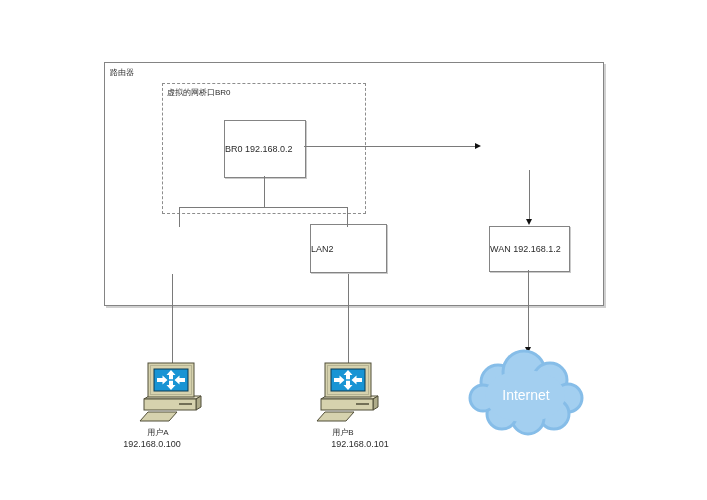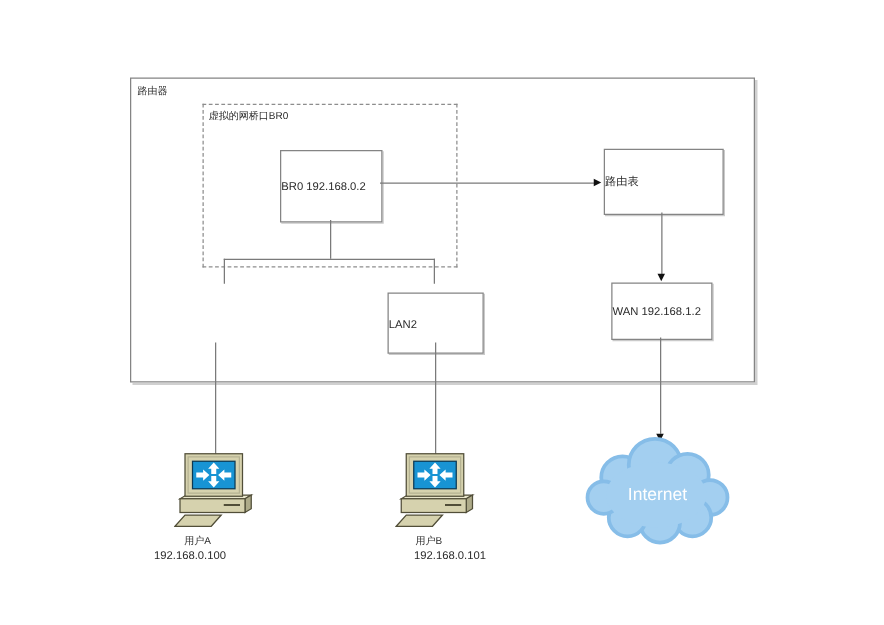--- a/index.html
+++ b/index.html
@@ -28,21 +28,21 @@
   
   .node{
     position:absolute; background:var(--box-fill); border:1px solid var(--box-border);
     box-shadow:1px 1px 0 rgba(150,150,150,.5);
     display:flex; align-items:center; 
     font-size:9px; color:var(--text); text-align:center; white-space:nowrap;
   }
   .box-br0{left:224px; top:120px; width:80px; height:56px;}
   .box-rt {left:483px; top:119px; width:94px; height:51px;}
   .box-lan1{left:142px; top:227px; width:74px; height:47px;}
-  .box-lan2{left:310px; top:234px; width:75px; height:47px;}
+  .box-lan2{left:310px; top:224px; width:75px; height:47px;}
   .box-wan{left:489px; top:226px; width:79px; height:44px;}
   
   .hline,.vline{position:absolute; background:var(--line);}
   .hline{height:1px;} .vline{width:1px;}
   .l-br0-rt  {left:304px; top:146px; width:172px;}
   .l-br0-down{left:264px; top:176px; height:31px;}
   .l-bus     {left:179px; top:207px; width:169px;}
   .l-lan1-up {left:179px; top:207px; height:20px;}
   .l-lan2-up {left:347px; top:207px; height:20px;}
   .l-rt-wan  {left:529px; top:170px; height:50px;}
@@ -93,23 +93,20 @@
   <div class="router-box">
     <span class="group-label">路由器</span>
   </div>
 
   <div class="bridge-box">
     <span class="group-label">虚拟的网桥口BR0</span>
   </div>
 
   <div class="node box-br0">
     <span>BR0 192.168.0.2</span>
-  </div>
-  <div class="node box-rt">
-    <span>路由表</span>
   </div>
   <div class="node box-lan2">
     <span>LAN2</span>
   </div>
   <div class="node box-wan">
     <span>WAN 192.168.1.2</span>
   </div>
 
   <div class="hline l-br0-rt"></div>
   <div class="arrow-right a-rt"></div>

